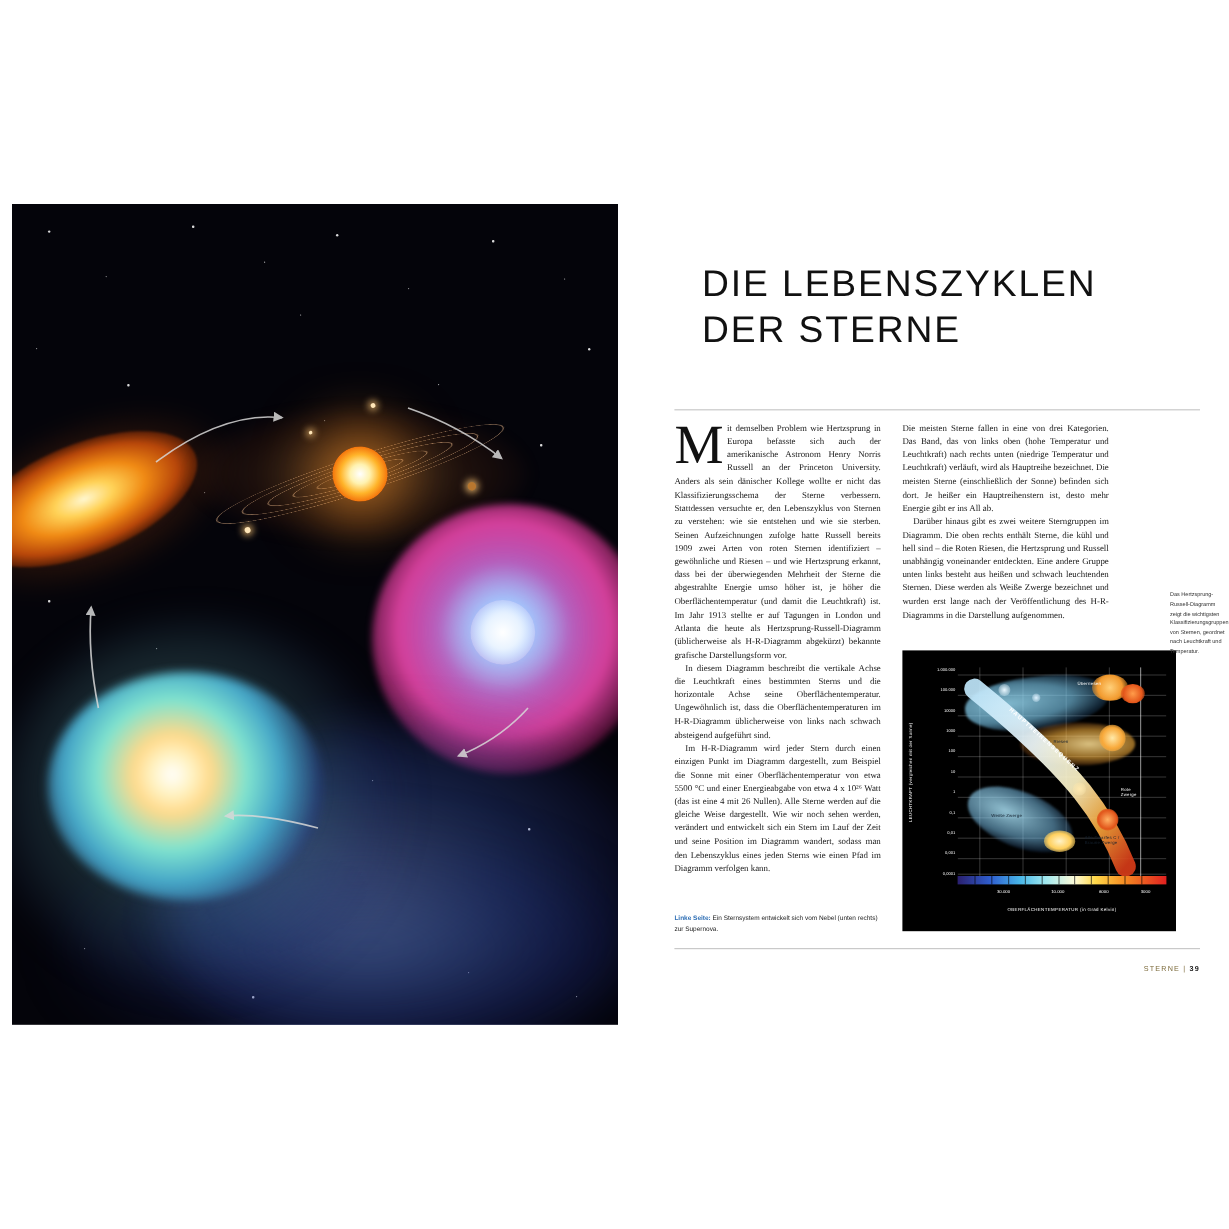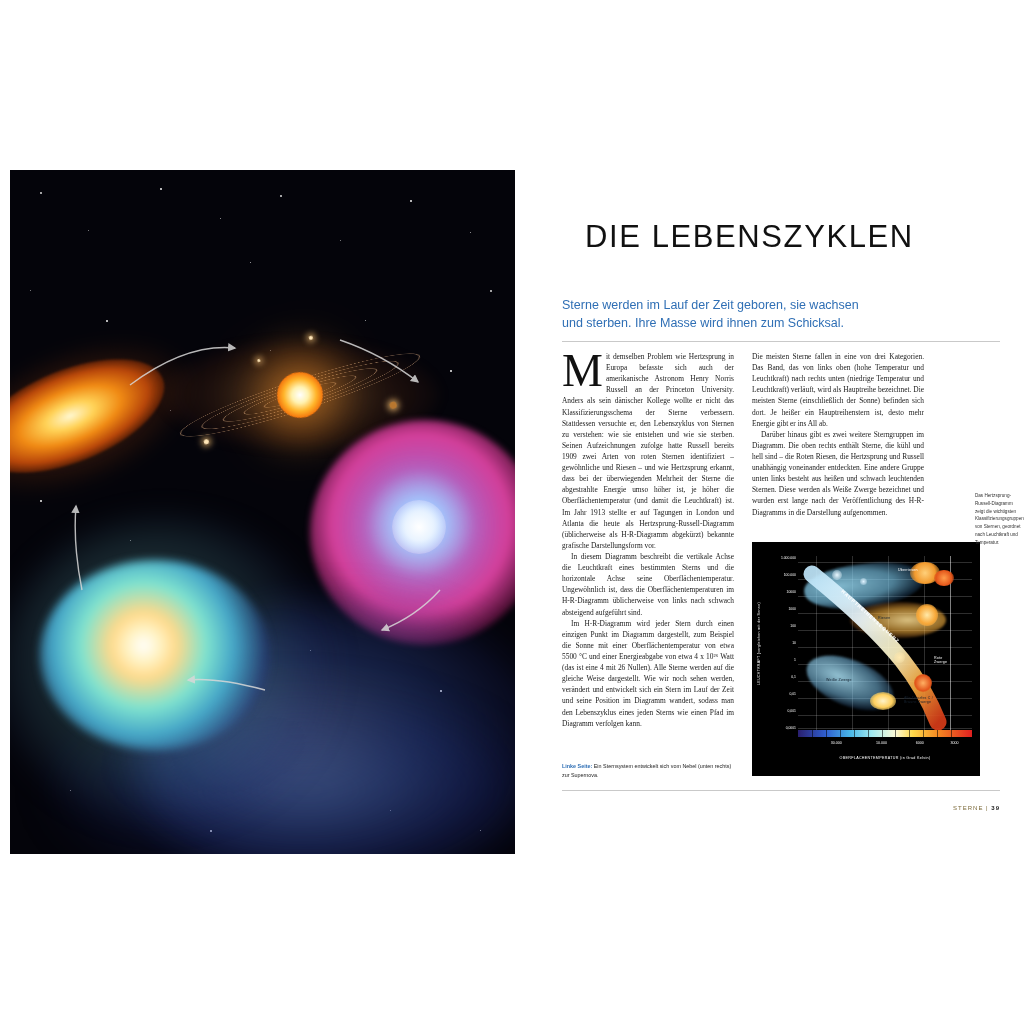--- a/index.html
+++ b/index.html
@@ -250,26 +250,23 @@
       <path d="M430,420 C412,440 392,452 372,460" stroke="#d8d8d8" stroke-width="1.4" fill="none" marker-end="url(#ah)" opacity=".85"></path>
       <path d="M255,520 C225,512 200,508 178,510" stroke="#d8d8d8" stroke-width="1.4" fill="none" marker-end="url(#ah)" opacity=".85"></path>
       <path d="M72,420 C66,390 64,360 66,336" stroke="#d8d8d8" stroke-width="1.4" fill="none" marker-end="url(#ah)" opacity=".85"></path>
     </svg>
   </div>
 
   <div class="right">
 
     <div class="title">
       <div>DIE LEBENSZYKLEN</div>
-    </div>
-
-    <div class="subtitle">
-      <div>Sterne werden im Lauf der Zeit geboren, sie wachsen</div>
-      <div>und sterben. Ihre Masse wird ihnen zum Schicksal.</div>
-    </div>
+      <div>DER STERNE</div>
+    </div>
+
 
     <div class="rule"></div>
 
     <div class="col col-a">
       <p class="first"><span class="dropcap">M</span><span>it demselben Problem wie Hertzsprung in Europa befasste sich auch der amerikanische Astronom Henry Norris Russell an der Princeton University. Anders als sein dänischer Kollege wollte er nicht das Klassifizierungsschema der Sterne verbessern. Stattdessen versuchte er, den Lebenszyklus von Sternen zu verstehen: wie sie entstehen und wie sie sterben. Seinen Aufzeichnungen zufolge hatte Russell bereits 1909 zwei Arten von roten Sternen identifiziert – gewöhnliche und Riesen – und wie Hertzsprung erkannt, dass bei der überwiegenden Mehrheit der Sterne die abgestrahlte Energie umso höher ist, je höher die Oberflächentemperatur (und damit die Leuchtkraft) ist. Im Jahr 1913 stellte er auf Tagungen in London und Atlanta die heute als Hertzsprung-Russell-Diagramm (üblicherweise als H-R-Diagramm abgekürzt) bekannte grafische Darstellungsform vor.</span></p>
       <p>In diesem Diagramm beschreibt die vertikale Achse die Leuchtkraft eines bestimmten Sterns und die horizontale Achse seine Oberflächentemperatur. Ungewöhnlich ist, dass die Oberflächentemperaturen im H-R-Diagramm üblicherweise von links nach schwach absteigend aufgeführt sind.</p>
       <p>Im H-R-Diagramm wird jeder Stern durch einen einzigen Punkt im Diagramm dargestellt, zum Beispiel die Sonne mit einer Oberflächentemperatur von etwa 5500 °C und einer Energieabgabe von etwa 4 x 10²⁶ Watt (das ist eine 4 mit 26 Nullen). Alle Sterne werden auf die gleiche Weise dargestellt. Wie wir noch sehen werden, verändert und entwickelt sich ein Stern im Lauf der Zeit und seine Position im Diagramm wandert, sodass man den Lebenszyklus eines jeden Sterns wie einen Pfad im Diagramm verfolgen kann.</p>
     </div>
 
     <div class="col col-b" style="height:176px">

